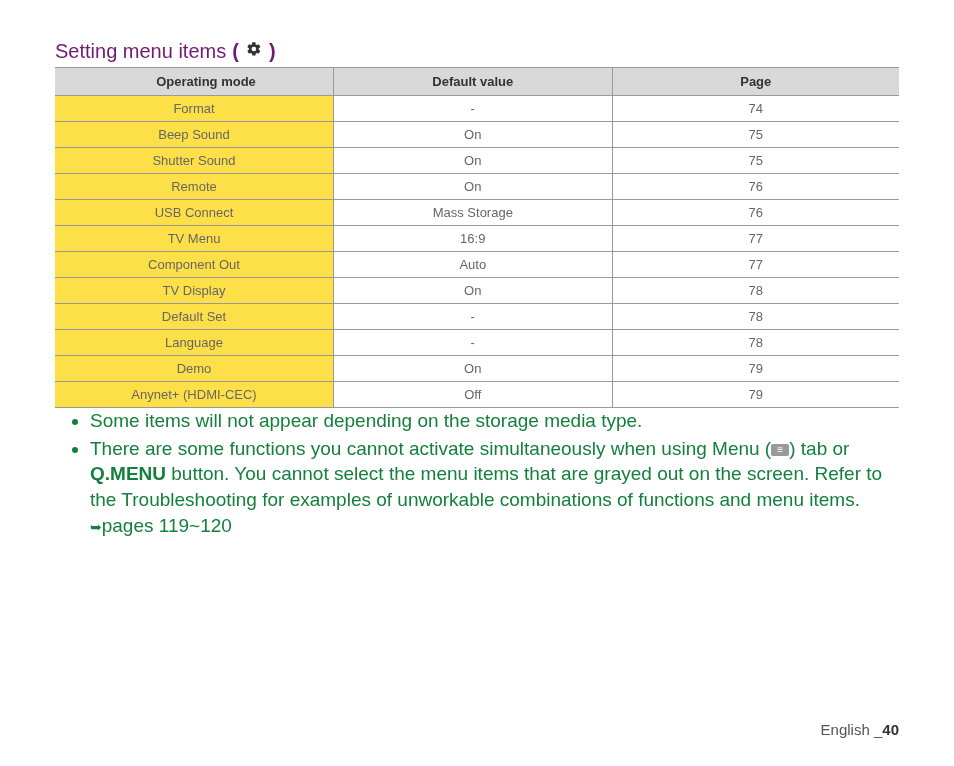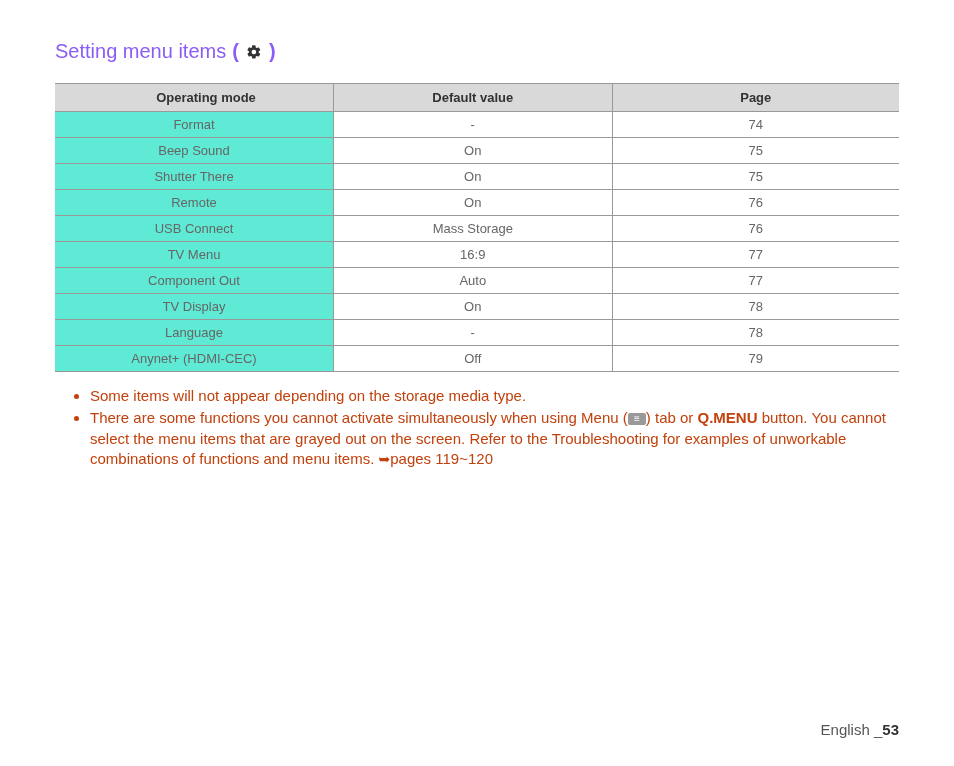--- a/index.html
+++ b/index.html
@@ -7,24 +7,24 @@
       font-family: Arial, Helvetica, sans-serif;
       width: 954px;
       height: 766px;
       padding: 40px 55px 30px 55px;
       color: #333;
       position: relative;
     }
     .heading {
       font-size: 20px;
       font-weight: 400;
-      color: #8b5cf6;
-      margin-bottom: 20px;
+      color: #701a75;
+      margin-bottom: 4px;
       display: flex;
-      align-items: center;
+      align-items: flex-start;
       gap: 6px;
     }
     .heading .paren { font-weight: 700; }
     .gear-icon {
       display: inline-flex;
       align-items: center;
       justify-content: center;
       width: 18px;
       height: 18px;
     }
@@ -46,28 +46,27 @@
     }
     th:nth-child(1) { border-right: 1px solid #999; padding-left: 32px; }
     th:nth-child(2) { border-right: 1px solid #999; }
     td {
       padding: 5px 8px;
       text-align: center;
       border-bottom: 1px solid #999;
       font-size: 13px;
       color: #666;
     }
-    td:nth-child(1) { background: #5eead4; border-right: 1px solid #999; width: 33%; }
+    td:nth-child(1) { background: #fde047; border-right: 1px solid #999; width: 33%; }
     td:nth-child(2) { border-right: 1px solid #999; width: 33%; }
     td:nth-child(3) { width: 34%; }
     .notes {
-      margin-top: 14px;
       padding-left: 35px;
-      font-size: 15px;
-      color: #c2410c;
+      font-size: 19px;
+      color: #15803d;
       line-height: 1.35;
     }
     .notes li { margin-bottom: 2px; list-style: disc; }
     .bold { font-weight: 700; }
     .menu-icon {
       display: inline-flex;
       width: 18px;
       height: 12px;
       background: #999;
       border-radius: 2px;
@@ -118,21 +117,21 @@
         <td>Format</td>
         <td>-</td>
         <td>74</td>
       </tr>
       <tr>
         <td>Beep Sound</td>
         <td>On</td>
         <td>75</td>
       </tr>
       <tr>
-        <td>Shutter There</td>
+        <td>Shutter Sound</td>
         <td>On</td>
         <td>75</td>
       </tr>
       <tr>
         <td>Remote</td>
         <td>On</td>
         <td>76</td>
       </tr>
       <tr>
         <td>USB Connect</td>
@@ -148,36 +147,46 @@
         <td>Component Out</td>
         <td>Auto</td>
         <td>77</td>
       </tr>
       <tr>
         <td>TV Display</td>
         <td>On</td>
         <td>78</td>
       </tr>
       <tr>
+        <td>Default Set</td>
+        <td>-</td>
+        <td>78</td>
+      </tr>
+      <tr>
         <td>Language</td>
         <td>-</td>
         <td>78</td>
+      </tr>
+      <tr>
+        <td>Demo</td>
+        <td>On</td>
+        <td>79</td>
       </tr>
       <tr>
         <td>Anynet+ (HDMI-CEC)</td>
         <td>Off</td>
         <td>79</td>
       </tr>
     </tbody>
 </table>
 
 <ul class="notes">
   <li>
     <span>Some items will not appear depending on the storage media type.</span>
   </li>
   <li>
     <span>There are some functions you cannot activate simultaneously when using Menu (</span><span class="menu-icon"></span><span>) tab or </span><span class="bold">Q.MENU</span><span> button. You cannot select the menu items that are grayed out on the screen. Refer to the Troubleshooting for examples of unworkable combinations of functions and menu items. </span><span class="arrow-icon"></span><span>pages 119~120</span>
   </li>
 </ul>
 
 <div class="footer">
-  <span>English </span><span>_</span><span class="pagenum">53</span>
+  <span>English </span><span>_</span><span class="pagenum">40</span>
 </div>
 
 </body></html>

